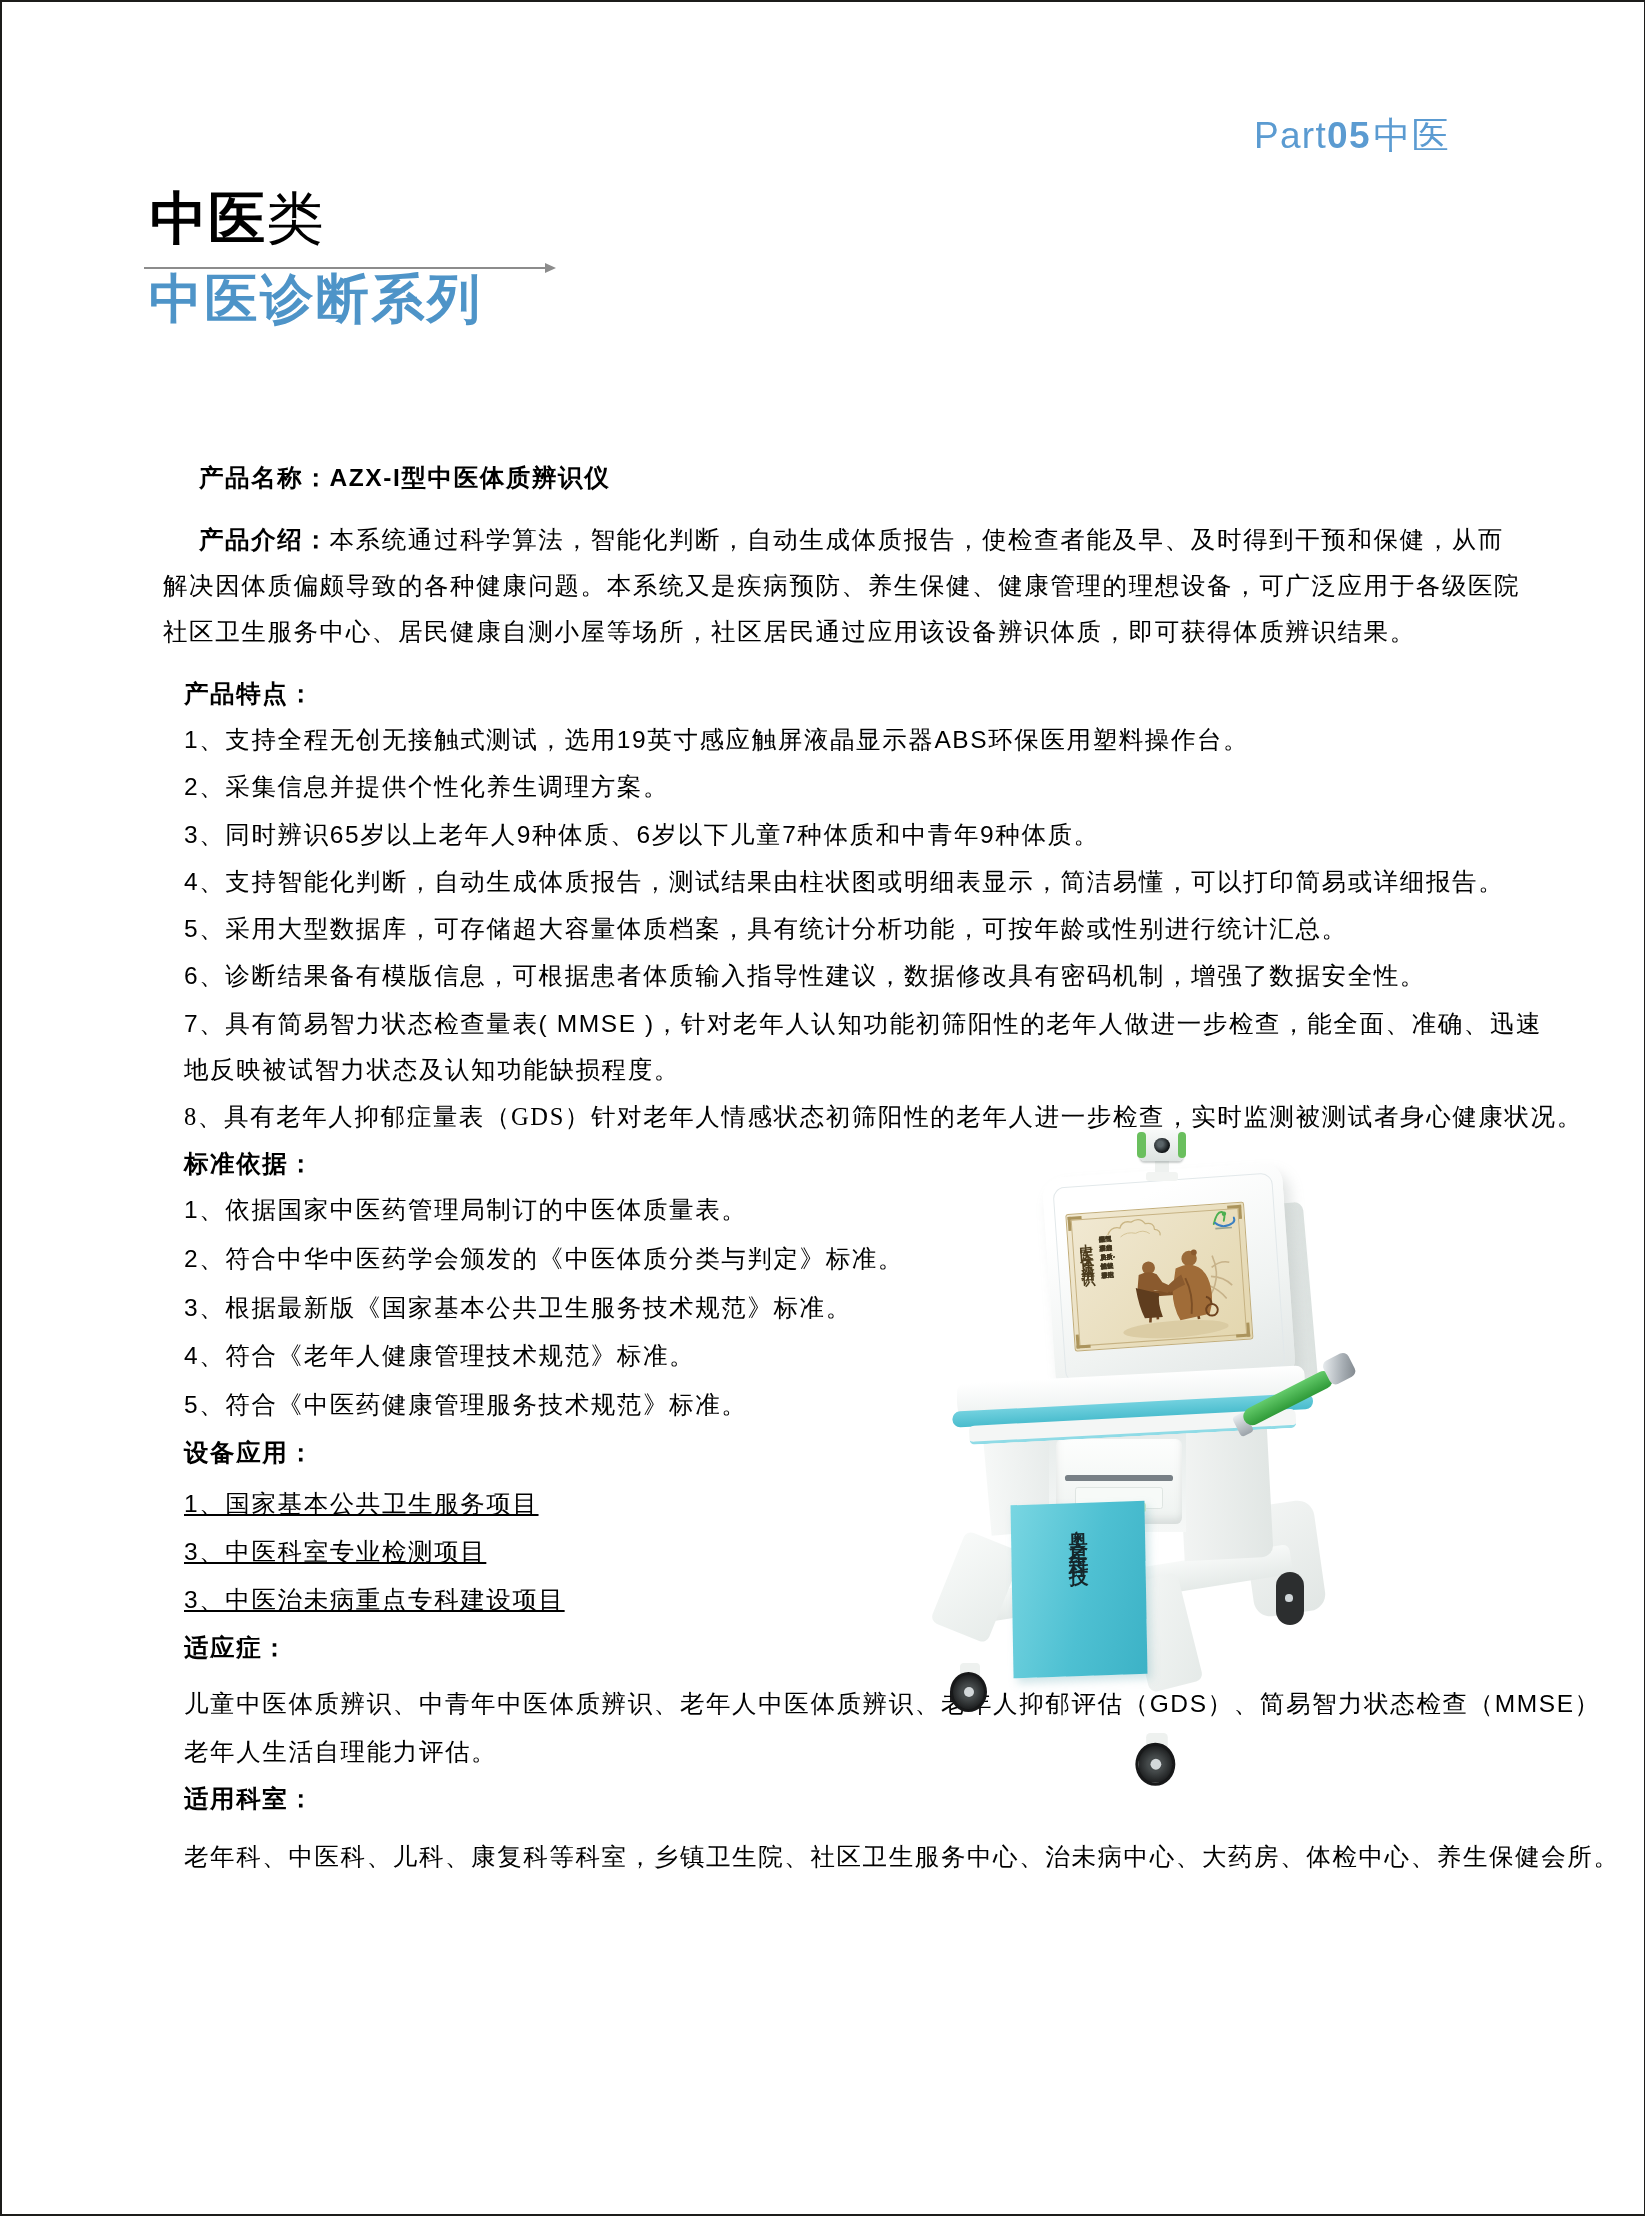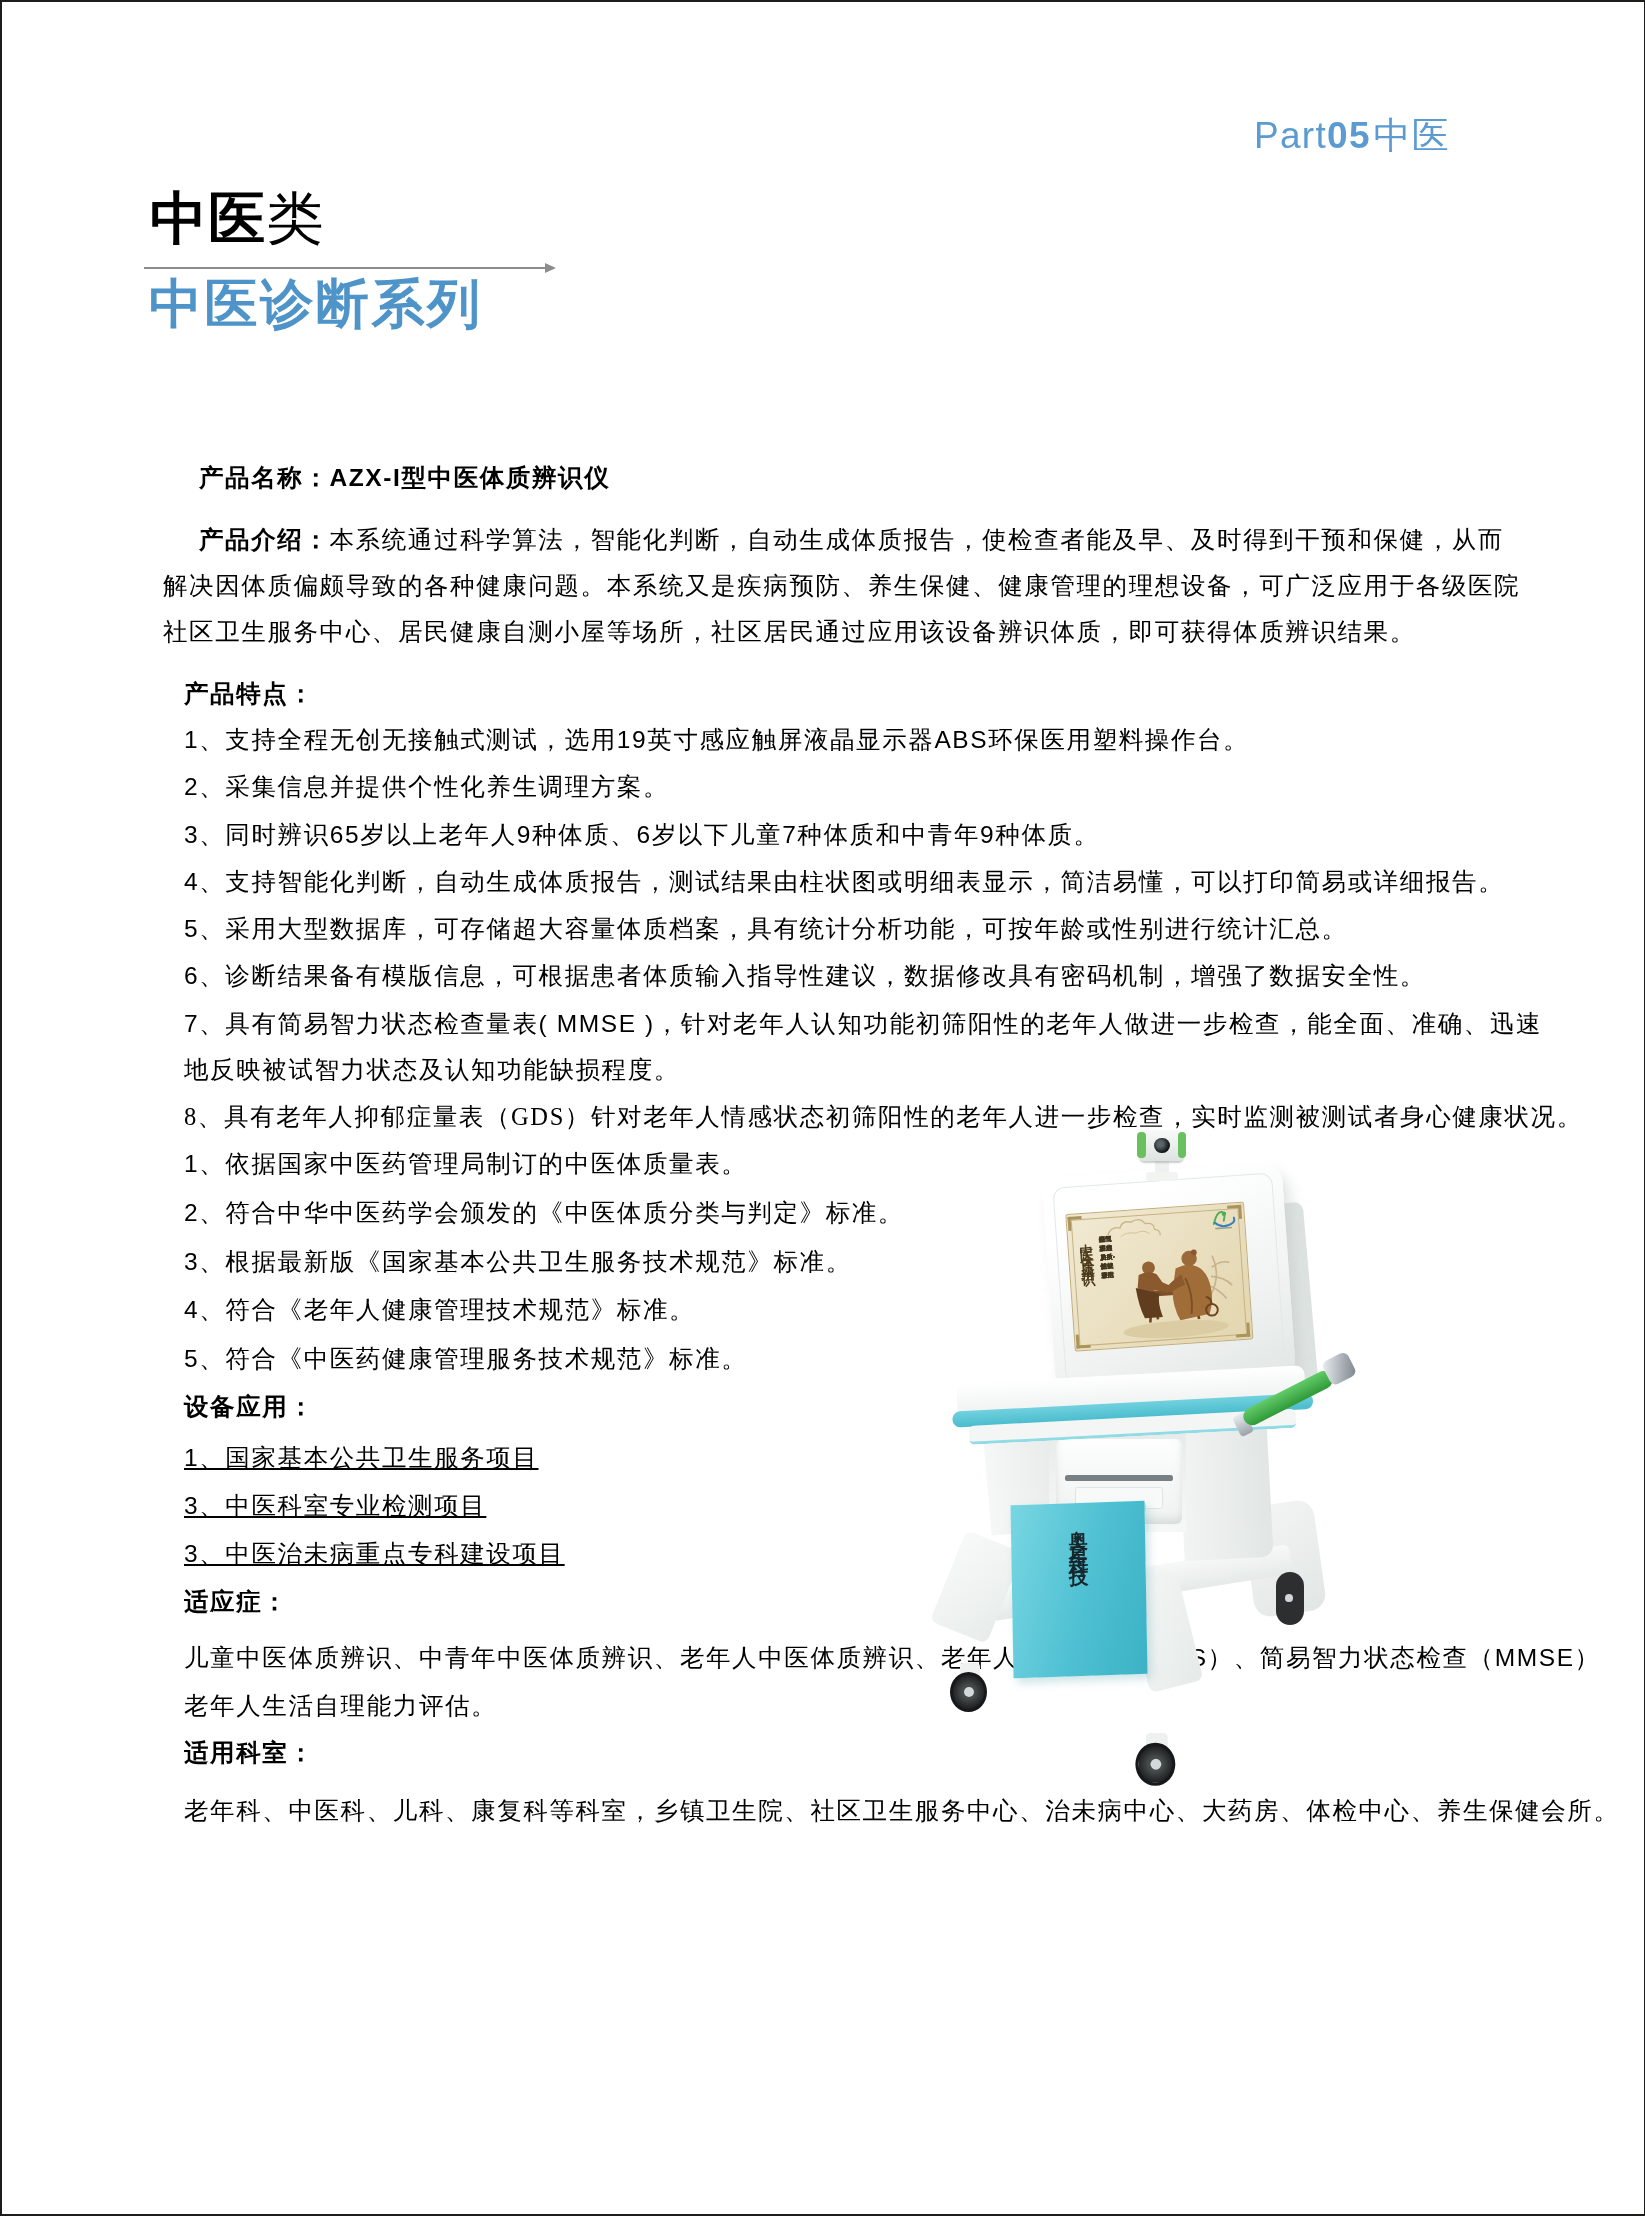--- a/index.html
+++ b/index.html
@@ -17,21 +17,21 @@
 
   .category-title{position:absolute;top:187px;left:148px;margin:0;font-size:57px;line-height:59px;
     font-weight:900;color:#000;letter-spacing:1.3px;}
   .category-suffix{font-weight:400;}
 
   .arrow-line{position:absolute;top:265px;left:142px;width:402px;height:1.9px;background:#8c8c8c;}
   .arrow-line::after{content:"";position:absolute;right:-10.3px;top:-4.5px;width:0;height:0;
     border-left:11px solid #8c8c8c;border-top:5.2px solid transparent;border-bottom:5.2px solid transparent;}
 
   .series-title{position:absolute;top:273px;left:147px;margin:0;font-size:53px;line-height:57px;
-    font-weight:800;color:#4e94c8;letter-spacing:2.6px;}
+    font-weight:800;color:#4e94c8;letter-spacing:2.6px;font-family:Liberation Mono, monospace;}
 
   
   .content{position:absolute;left:145px;top:437px;width:1398px;font-size:24.5px;line-height:46px;
     letter-spacing:1.6px;color:#000;}
   .content p{margin:16px;}
   .indent{text-indent:36px;}
   .bold{font-weight:700;}
   h3.sec{font-size:24.5px;line-height:46px;font-weight:700;margin:0 0 0 37px;}
   .sec-features{margin-top:7.7px;}
   .sec-standards{margin-top:55px;}
@@ -165,20 +165,21 @@
       <li>1、支持全程无创无接触式测试，选用19英寸感应触屏液晶显示器ABS环保医用塑料操作台。</li>
       <li>2、采集信息并提供个性化养生调理方案。</li>
       <li>3、同时辨识65岁以上老年人9种体质、6岁以下儿童7种体质和中青年9种体质。</li>
       <li>4、支持智能化判断，自动生成体质报告，测试结果由柱状图或明细表显示，简洁易懂，可以打印简易或详细报告。</li>
       <li>5、采用大型数据库，可存储超大容量体质档案，具有统计分析功能，可按年龄或性别进行统计汇总。</li>
       <li>6、诊断结果备有模版信息，可根据患者体质输入指导性建议，数据修改具有密码机制，增强了数据安全性。</li>
       <li>7、具有简易智力状态检查量表( MMSE )，针对老年人认知功能初筛阳性的老年人做进一步检查，能全面、准确、迅速地反映被试智力状态及认知功能缺损程度。</li>
       <li>8、具有老年人抑郁症量表（GDS）针对老年人情感状态初筛阳性的老年人进一步检查，实时监测被测试者身心健康状况。</li>
     </ul>
 
+    <h3 class="sec sec-standards">标准依据：</h3>
     <ul class="items standards">
       <li>1、依据国家中医药管理局制订的中医体质量表。</li>
       <li>2、符合中华中医药学会颁发的《中医体质分类与判定》标准。</li>
       <li>3、根据最新版《国家基本公共卫生服务技术规范》标准。</li>
       <li>4、符合《老年人健康管理技术规范》标准。</li>
       <li>5、符合《中医药健康管理服务技术规范》标准。</li>
     </ul>
 
     <h3 class="sec sec-apps">设备应用：</h3>
     <ul class="items apps">

